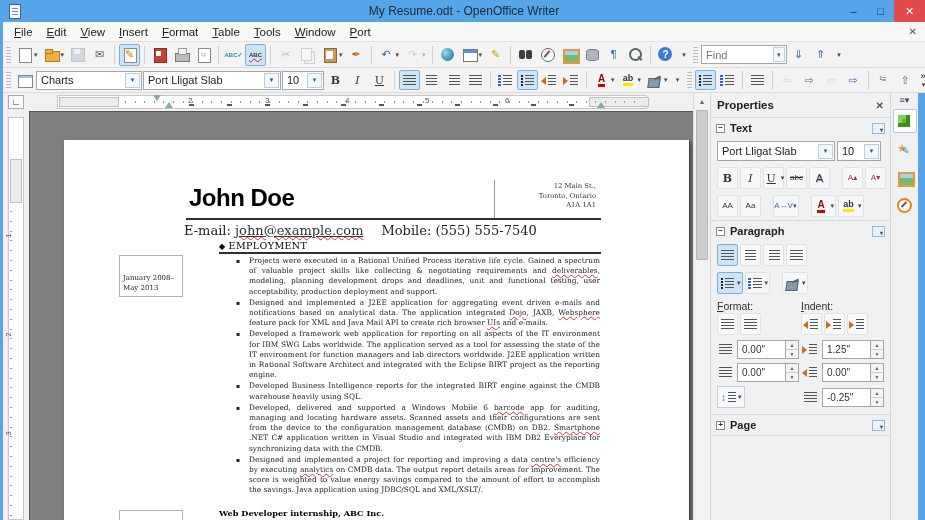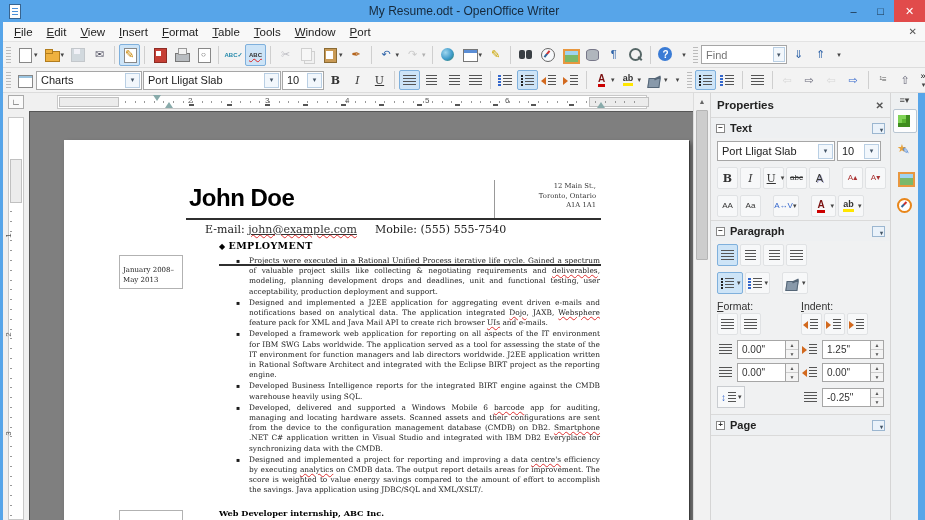--- a/index.html
+++ b/index.html
@@ -139,31 +139,31 @@
   .canvas{flex:1;background:#7f7f7f;border-top:1px solid #565656;border-left:1px solid #565656;overflow:hidden;position:relative}
   
   .docpage{position:absolute;left:34px;top:28px;width:625px;height:1200px;background:#fff;
     box-shadow:1px 1px 0 #3c3c3c,3px 3px 5px rgba(0,0,0,.4);
     font-family:"DejaVu Serif",serif;color:#1b1b1b}
   .doc-name{position:absolute;left:125px;top:44px;font-family:"Liberation Sans",sans-serif;
     font-weight:bold;font-size:24px;letter-spacing:-.5px;color:#000}
   .addr{position:absolute;left:430px;top:40px;width:104px;height:38px;border-left:1px solid #999;
     font-size:6.8px;line-height:9.5px;text-align:right;padding:2px 2px 0 0;color:#333}
   .hdr-line{position:absolute;left:122px;top:78px;width:415px;height:2px;background:#2f2f2f}
-  .contact{position:absolute;left:141px;top:83px;font-size:11px;color:#222}
+  .contact{position:absolute;left:120px;top:83px;font-size:13px;color:#222}
   .contact .sp{display:inline-block;width:18px}
   .email{text-decoration:underline;color:#333}
   .sq{text-decoration:underline wavy #e03030;text-decoration-thickness:1px;text-underline-offset:1px}
-  .sect-head{position:absolute;left:155px;top:100px;width:382px;font-weight:bold;font-size:9.5px;
-    letter-spacing:.4px;border-bottom:2px solid #2f2f2f;padding-bottom:13px;color:#000}
+  .sect-head{position:absolute;left:155px;top:100px;width:382px;font-weight:normal;font-size:9.5px;
+    letter-spacing:.4px;border-bottom:2px solid #2f2f2f;padding-bottom:1px;color:#000}
   .sect-head .dia{font-size:8px;margin-right:3px}
   .job{position:absolute;left:0;right:0}
   .job1{top:113px}.job2{top:368px}
   .datecell{position:absolute;left:55px;top:2px;width:64px;border:1px solid #b2b2b2;background:#fff;
-    font-size:7px;line-height:9.5px;padding:10px 2px 3px 3px;color:#222}
+    font-size:7px;line-height:9.5px;padding:18px 2px 3px 3px;color:#222}
   .jobbody{position:absolute;left:155px;top:0;width:382px}
   .jobtitle{font-weight:bold;font-size:8.2px;color:#000}
   .bullets{list-style:none;margin-top:3px}
   .bullets li{position:relative;font-size:7.4px;line-height:10.2px;text-align:justify;
     margin:0 0 1px 30px;padding-right:1px}
   .bullets li::before{content:"▪";position:absolute;left:-13px;top:0;font-size:6px}
   
   .vscroll{width:17px;flex:none;background:#f2f2f2;border-left:1px solid #dcdcdc;display:flex;flex-direction:column}
   .varrow{height:16px;display:flex;align-items:center;justify-content:center;font-size:7px;color:#666}
   .vthumb{margin:1px 2px;height:150px;background:#cdcdcd;border:1px solid #b5b5b5;border-radius:1px}

